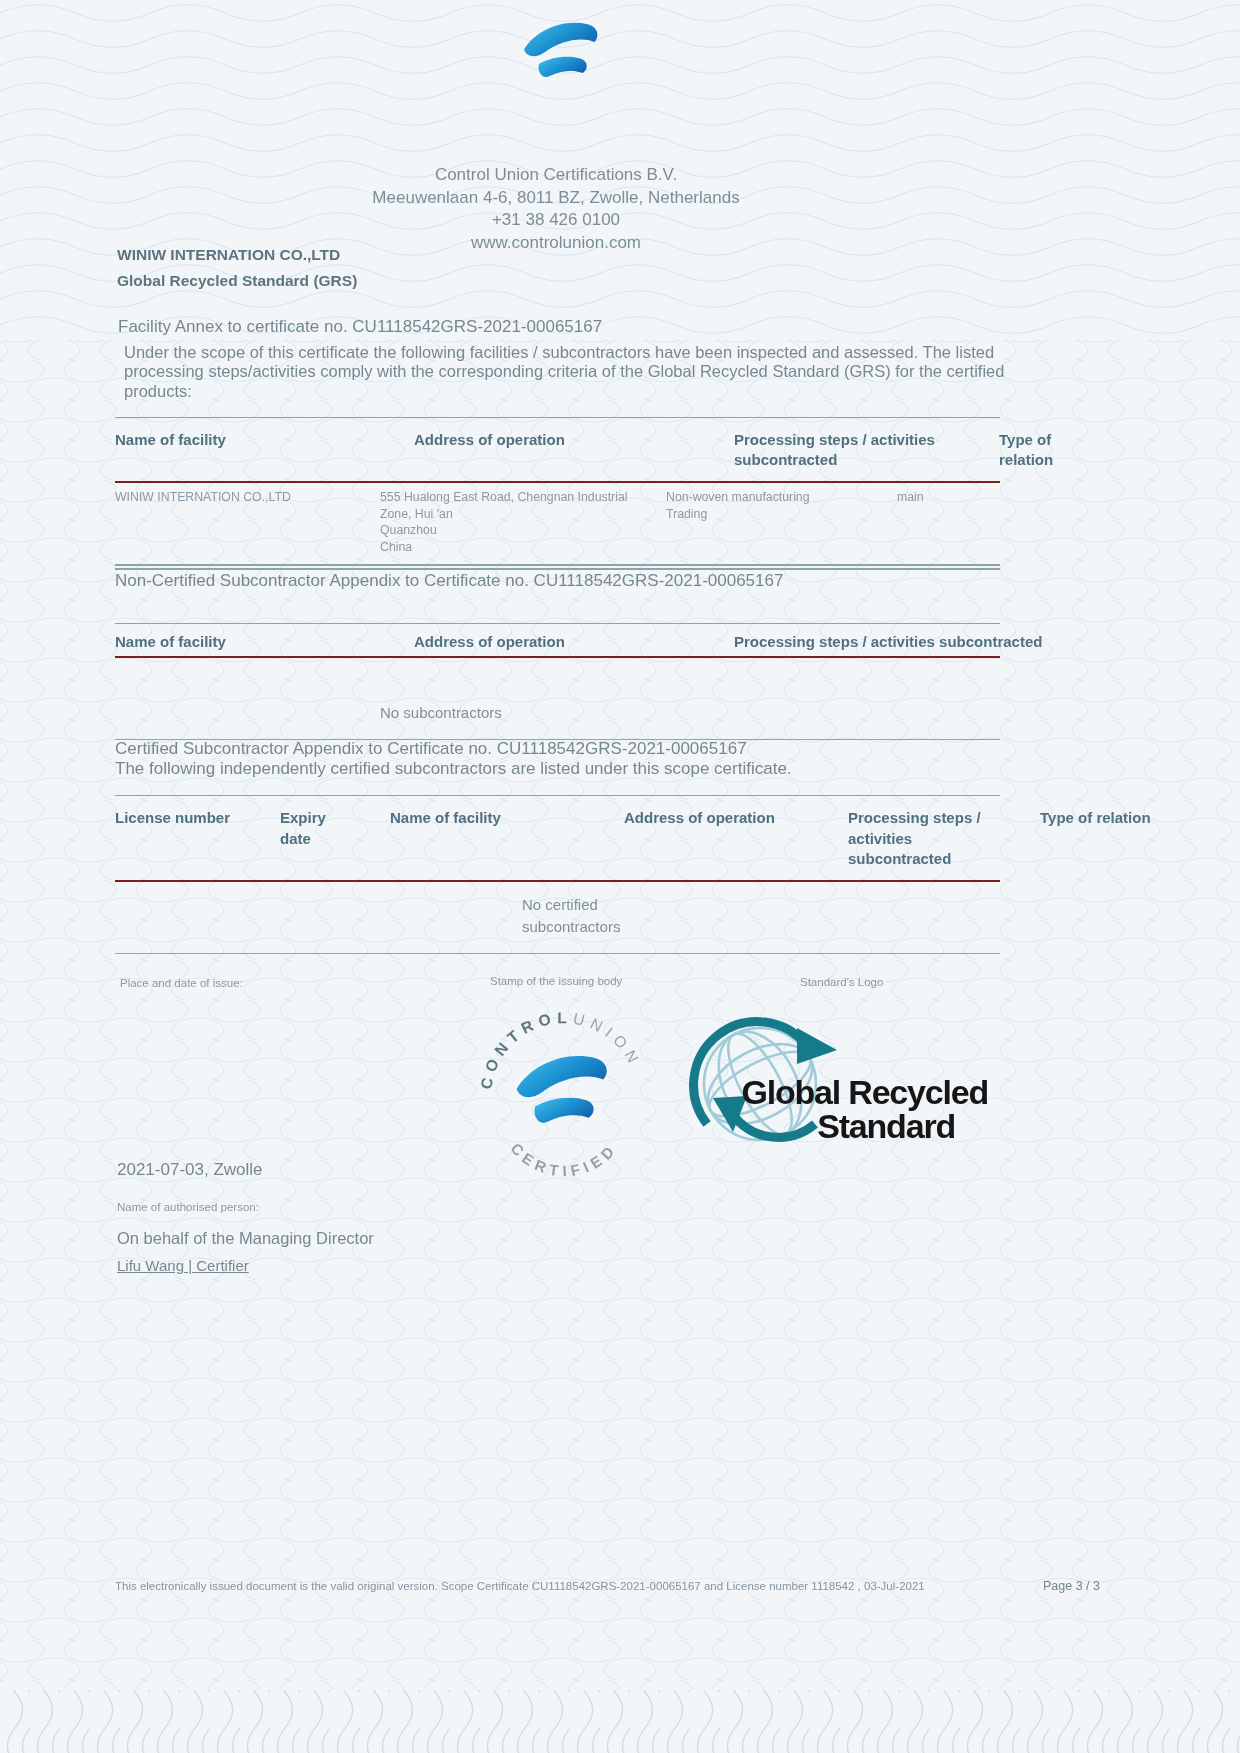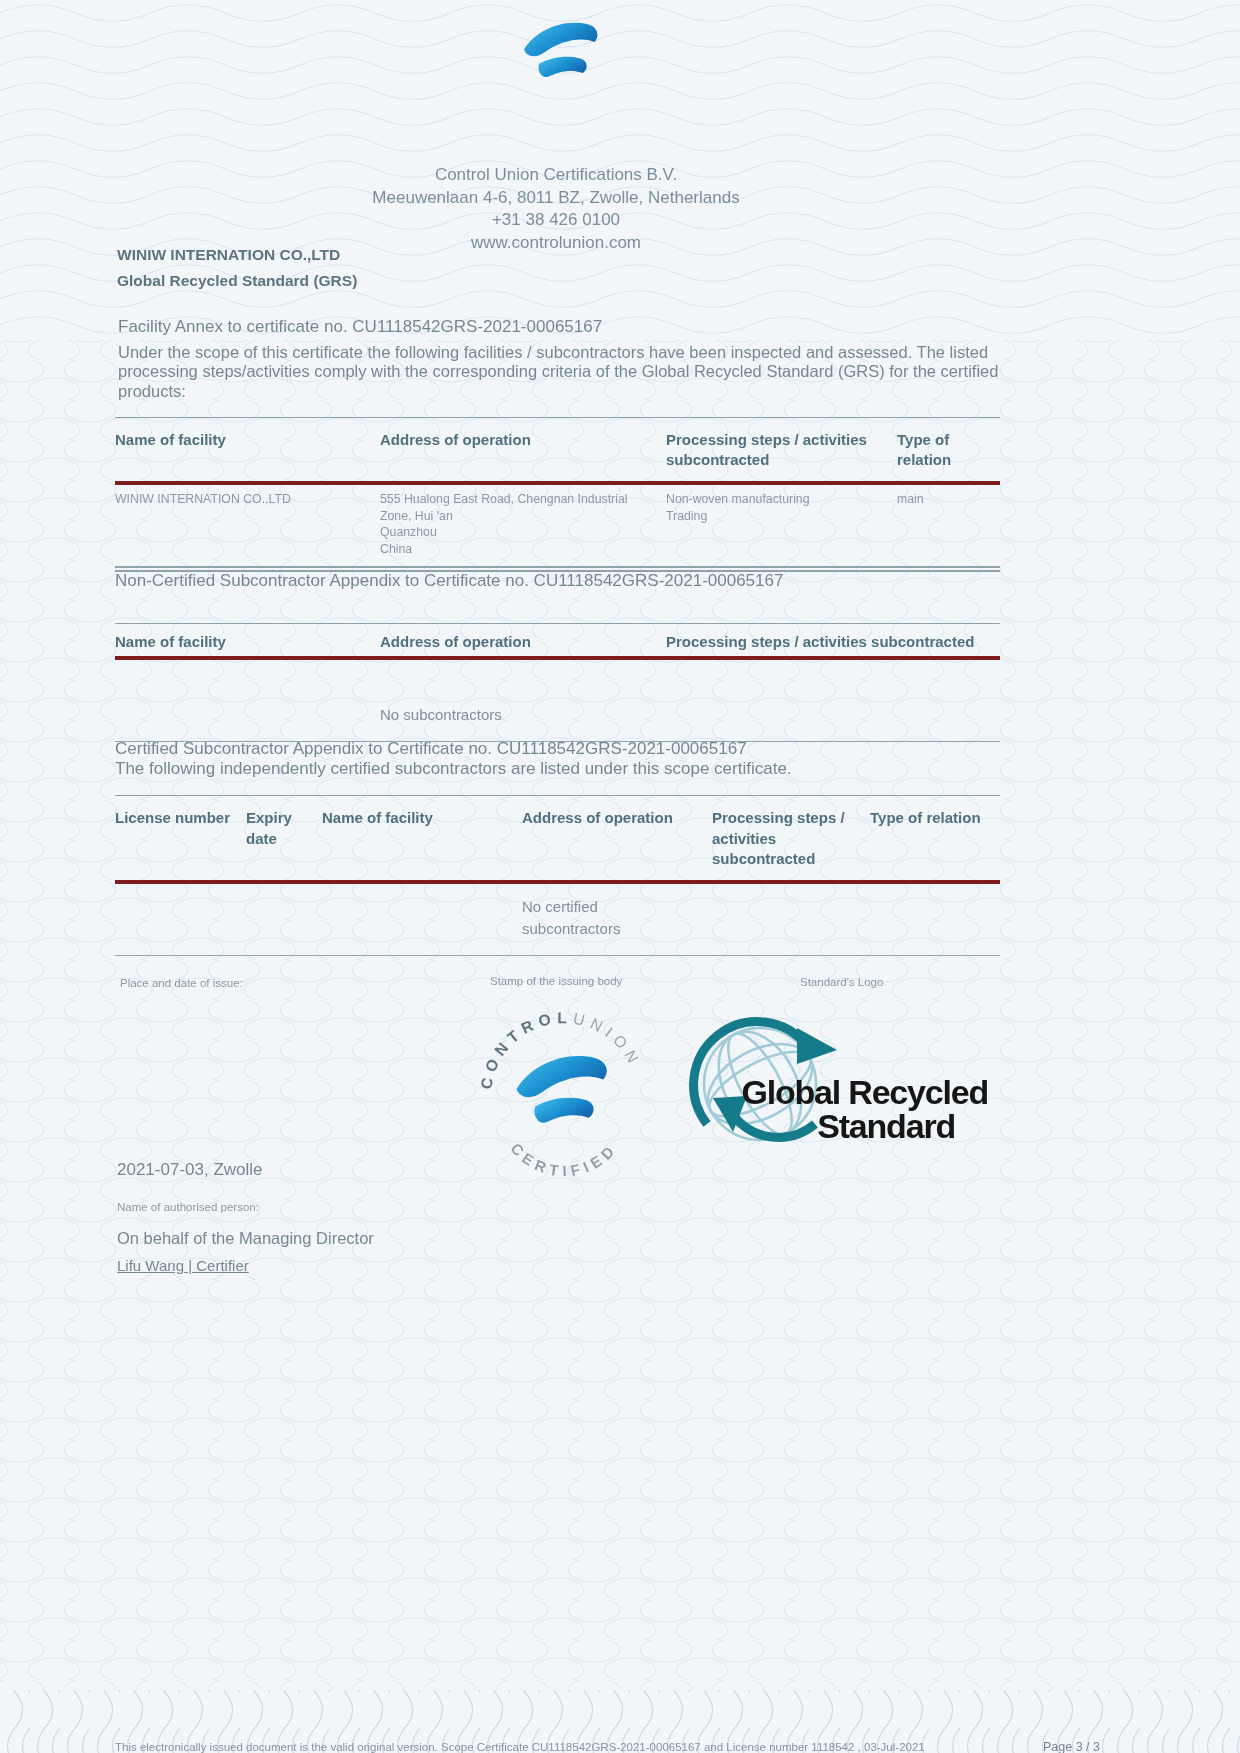--- a/index.html
+++ b/index.html
@@ -17,24 +17,24 @@
   .cu-logo { left:519px; top:6px; width:84px; height:92px; }
 
   .org-header { left:116px; top:164px; width:880px; text-align:center;
     font-size:17px; line-height:22.5px; color:#7b8e98; }
 
   .subject { left:117px; top:246px; }
   .subject .line { font-weight:bold; color:#5d737e; font-size:15.5px; margin-bottom:8px; }
 
   .annex-title { left:118px; top:317px; font-size:17px; color:#75artefact; }
   .annex-title, .section-title { font-size:17px; color:#75888f; }
-  .annex-desc { left:118px; top:343px; width:918px; font-size:16.5px; line-height:19.3px; color:#75888f; }
+  .annex-desc { left:124px; top:343px; width:918px; font-size:16.5px; line-height:19.3px; color:#75888f; }
 
   .tbl { left:115px; width:885px; }
-  .thead { display:grid; border-top:1.5px solid #8fa1a9; border-bottom:4px solid #7f1d1d; }
+  .thead { display:grid; border-top:1.5px solid #8fa1a9; border-bottom:2px solid #7f1d1d;gap:34px; }
   .thead .hc { font-weight:bold; color:#51707e; font-size:15px; line-height:20px;
     padding:12px 14px 11px 0; }
   .tbody { display:grid; }
   .cell { font-size:12.3px; line-height:16.5px; padding:6px 14px 5px 0; color:#8b9aa3; }
   .t1 { top:417px; }
   .t1 .thead, .t1 .tbody { grid-template-columns:265px 286px 231px 103px; }
   .t1 .tbody { padding-bottom:4px; }
   .double-rule { height:6px; border-top:2px solid #8fa1a9; border-bottom:2px solid #8fa1a9; }
 
   .nc-title { left:115px; top:571px; }
@@ -58,21 +58,21 @@
   .lbl-logo  { left:800px; top:976px; }
 
   .stamp-svg { left:468px; top:998px; width:192px; height:192px; }
   .grs-svg { left:685px; top:1012px; width:310px; height:145px; }
 
   .issue-date { left:117px; top:1160px; font-size:17px; color:#75888f; }
   .auth-label { left:117px; top:1201px; }
   .behalf { left:117px; top:1229px; font-size:16.5px; color:#75888f; }
   .signer { left:117px; top:1257px; font-size:15px; color:#75888f;text-decoration:underline; }
 
-  .footer { left:115px; top:1740px; width:985px; display:flex; align-items:baseline;justify-content:space-between; }
+  .footer { left:115px; top:1579px; width:985px; display:flex; align-items:baseline;justify-content:space-between; }
   .footer-text { flex:1; font-size:11.5px; color:#8494a0; }
   .footer-page { white-space:nowrap; font-size:12.5px; color:#74club8590; color:#74858f; margin-left:24px; }
 </style>
 </head>
 <body>
 
 <div class="page">
 
   <svg class="bg" width="1240" height="1753" viewBox="0 0 1240 1753">
     <defs>

